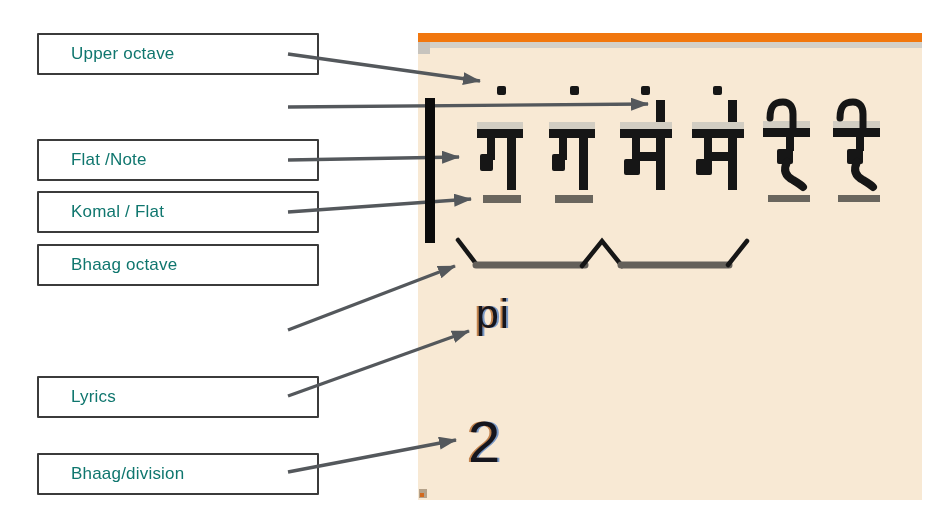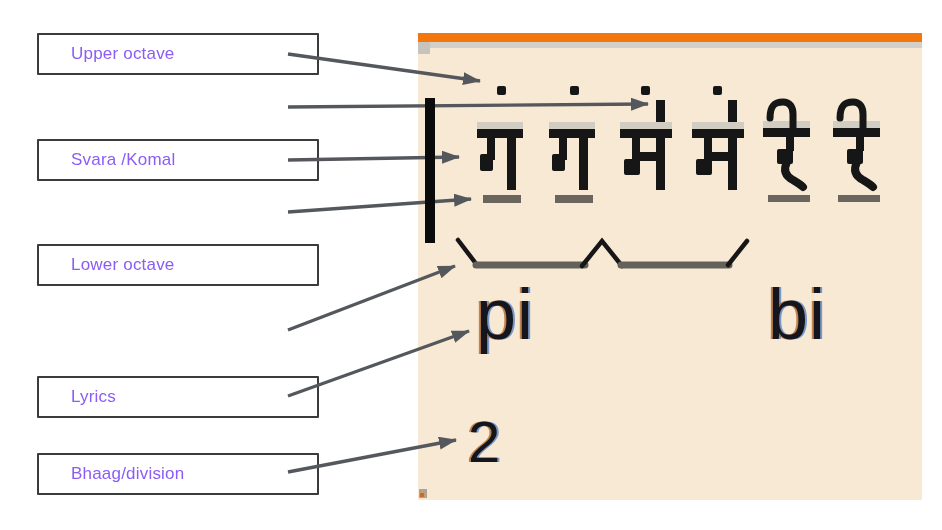--- a/index.html
+++ b/index.html
@@ -5,71 +5,73 @@
   html,body{margin:0;padding:0;background:#ffffff;}
   .canvas{
     position:relative;width:942px;height:530px;background:#ffffff;overflow:hidden;
     font-family:"Liberation Sans", sans-serif;
   }
   
   .label-box{
     position:absolute;left:37px;width:246px;height:38px;
     background:#ffffff;border:2px solid #3b3b3b;border-radius:1px;
     display:flex;align-items:center;padding-left:32px;
-    font-size:17px;color:#8b5cf6;letter-spacing:0.2px;
+    font-size:17px;color:#0f766e;letter-spacing:0.2px;
   }
   
   .panel{position:absolute;left:418px;top:33px;width:504px;height:467px;background:#f8e9d4;}
   .panel-topbar{position:absolute;left:0;top:0;width:100%;height:9px;background:#f1770e;}
   .panel-graystrip{position:absolute;left:0;top:9px;width:100%;height:6px;background:#d3d0c9;}
   .panel-notch{position:absolute;left:0;top:9px;width:12px;height:12px;background:#c7c4be;}
   .panel-artifact{position:absolute;left:1px;top:456px;width:8px;height:9px;background:#b5a28a;}
   .panel-artifact::after{content:"";position:absolute;left:1px;top:4px;width:4px;height:4px;background:#d2691e;}
   
   .lyric{
-    position:absolute;top:284px;font-size:72px;line-height:60px;color:#15151d;
+    position:absolute;top:284px;font-size:41px;line-height:60px;color:#15151d;
     letter-spacing:1px;
     text-shadow:-2px 0 0 rgba(176,96,32,.75), 2px 0 0 rgba(79,124,192,.75);
   }
   .bhaag{
     position:absolute;left:468px;top:413px;font-size:58px;line-height:58px;color:#15151d;
     text-shadow:-2px 0 0 rgba(176,96,32,.75), 2px 0 0 rgba(79,124,192,.75);
   }
   svg.overlay{position:absolute;left:0;top:0;pointer-events:none;}
 </style>
 </head>
 <body>
 
 <div class="canvas">
 
   <div class="label-box" style="top:33px">
       <span>Upper octave</span>
     </div>
   <div class="label-box" style="top:139px">
-      <span>Svara /Komal</span>
+      <span>Flat /Note</span>
+    </div>
+  <div class="label-box" style="top:191px">
+      <span>Komal / Flat</span>
     </div>
   <div class="label-box" style="top:244px">
-      <span>Lower octave</span>
+      <span>Bhaag octave</span>
     </div>
   <div class="label-box" style="top:376px">
       <span>Lyrics</span>
     </div>
   <div class="label-box" style="top:453px">
       <span>Bhaag/division</span>
     </div>
 
   <div class="panel">
     <div class="panel-topbar"></div>
     <div class="panel-graystrip"></div>
     <div class="panel-notch"></div>
     <div class="panel-artifact"></div>
   </div>
 
   <div class="lyric" style="left:476px">pi</div>
-  <div class="lyric" style="left:768px">bi</div>
 
   <div class="bhaag">2</div>
 
   <svg class="overlay" width="942" height="530" viewBox="0 0 942 530">
     <defs>
       <marker id="ah" markerUnits="userSpaceOnUse" markerWidth="19" markerHeight="14" refX="17" refY="6.5" orient="auto">
         <path d="M0,0 L18,6.5 L0,13 Z" fill="#54585c"></path>
       </marker>
     </defs>
 

